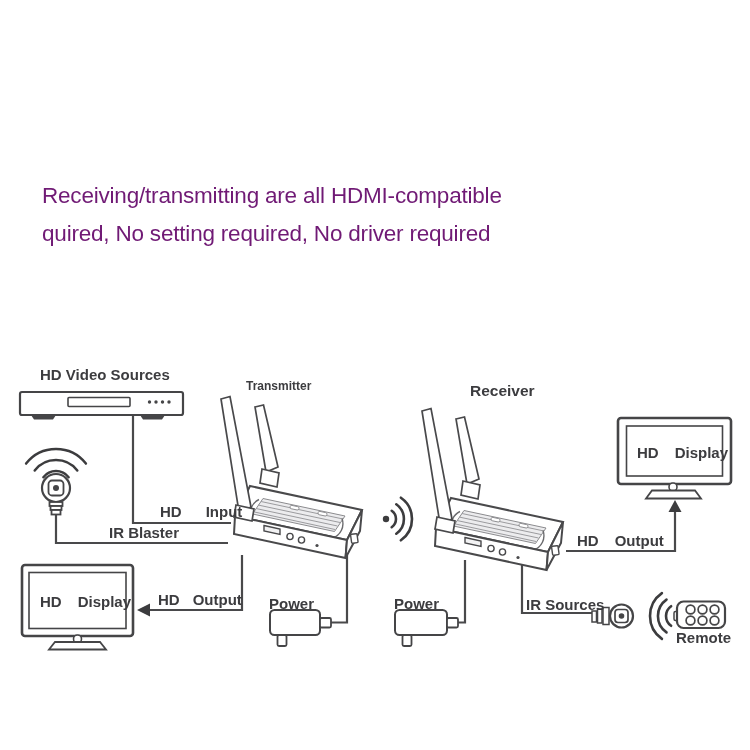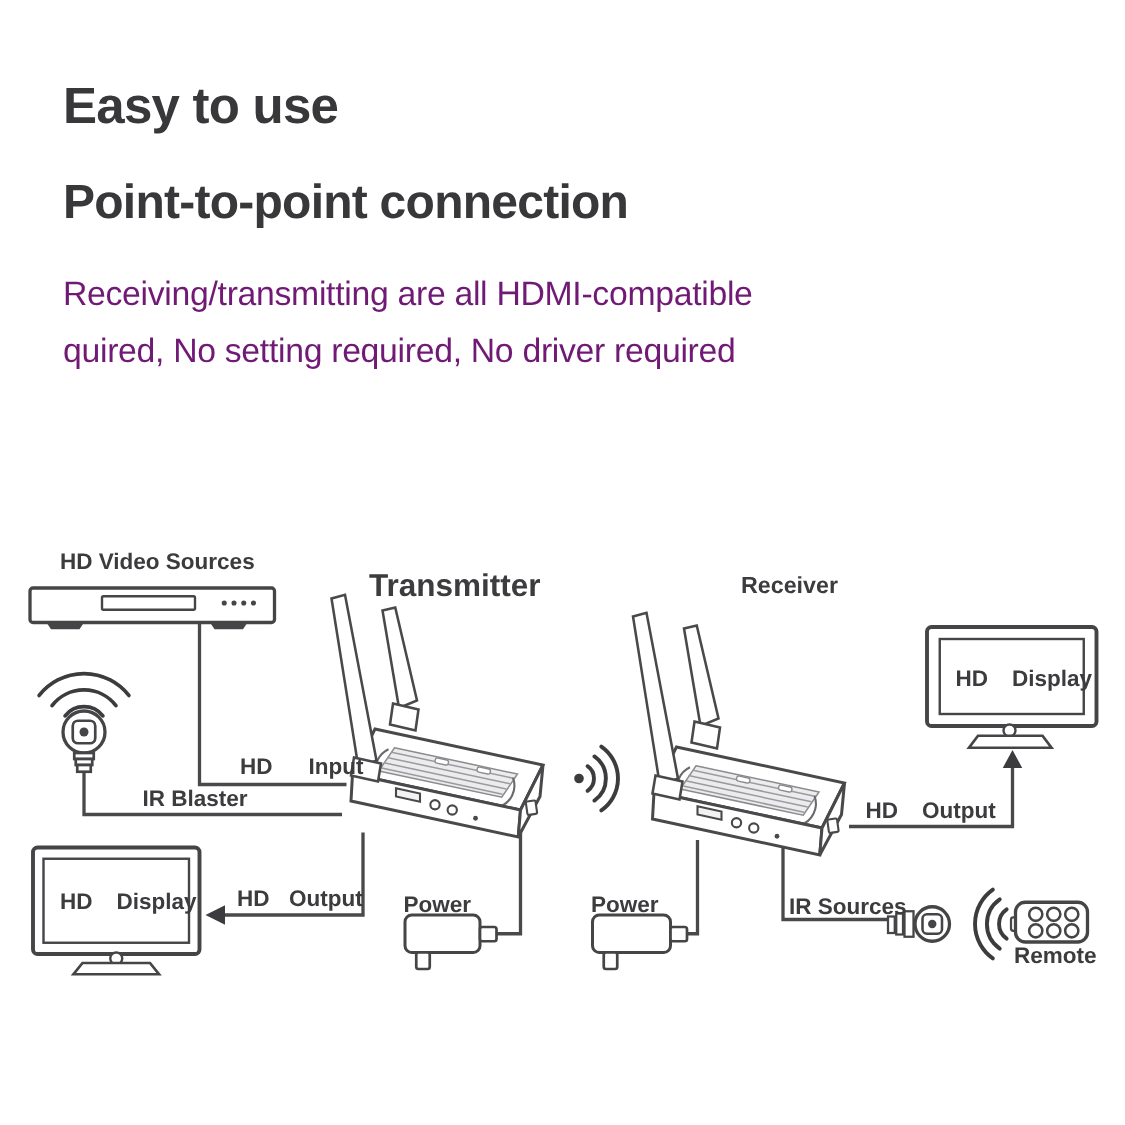--- a/index.html
+++ b/index.html
@@ -13,22 +13,20 @@
   .pair{display:flex;}
   .g24{gap:24px;} .g16{gap:16px;} .g13{gap:13px;}
   .ctr{}
   .diagram-svg{position:absolute;left:0;top:355px;}
 </style>
 </head>
 <body>
 
 <div class="canvas">
 
-  <div class="h1">Easy to use</div>
-  <div class="h2">Point-to-point connection</div>
   <div class="desc">
     <div>Receiving/transmitting are all HDMI-compatible</div>
     <div>quired, No setting required, No driver required</div>
   </div>
 
   <svg class="diagram-svg" width="750" height="395" viewBox="0 0 750 395">
     <defs>
       <g id="wireless-unit">
 
         <polygon points="250,131 362,155 347,185 235,161" fill="#fff" stroke="#49494b" stroke-width="2"></polygon>
@@ -162,29 +160,29 @@
           <circle cx="702.5" cy="265.5" r="4.4"></circle>
           <circle cx="714.5" cy="265.5" r="4.4"></circle>
       </g>
     </g>
 
     <use href="#wireless-unit"></use>
     <use href="#wireless-unit" x="201" y="12"></use>
   </svg>
 
   <div class="lbl" style="left:40px;top:366px;">HD Video Sources</div>
-  <div class="lbl" style="left:246px;top:379px;font-size:21px;">Transmitter</div>
-  <div class="lbl" style="left:470px;top:382px;font-size:15.5px;margin-left:24px;">Receiver</div>
+  <div class="lbl" style="left:246px;top:379px;font-size:12px;">Transmitter</div>
+  <div class="lbl" style="left:470px;top:382px;font-size:15.5px;">Receiver</div>
 
   <div class="lbl pair g24" style="left:160px;top:503px;">
     <span>HD</span>
     <span>Input</span>
   </div>
 
-  <div class="lbl" style="left:59px;top:524px;padding-left:36px;">IR Blaster</div>
+  <div class="lbl" style="left:73px;top:524px;padding-left:36px;">IR Blaster</div>
 
   <div class="lbl pair g13" style="left:158px;top:591px;">
     <span>HD</span>
     <span>Output</span>
   </div>
 
   <div class="lbl pair g16" style="left:577px;top:532px;">
     <span>HD</span>
     <span>Output</span>
   </div>

